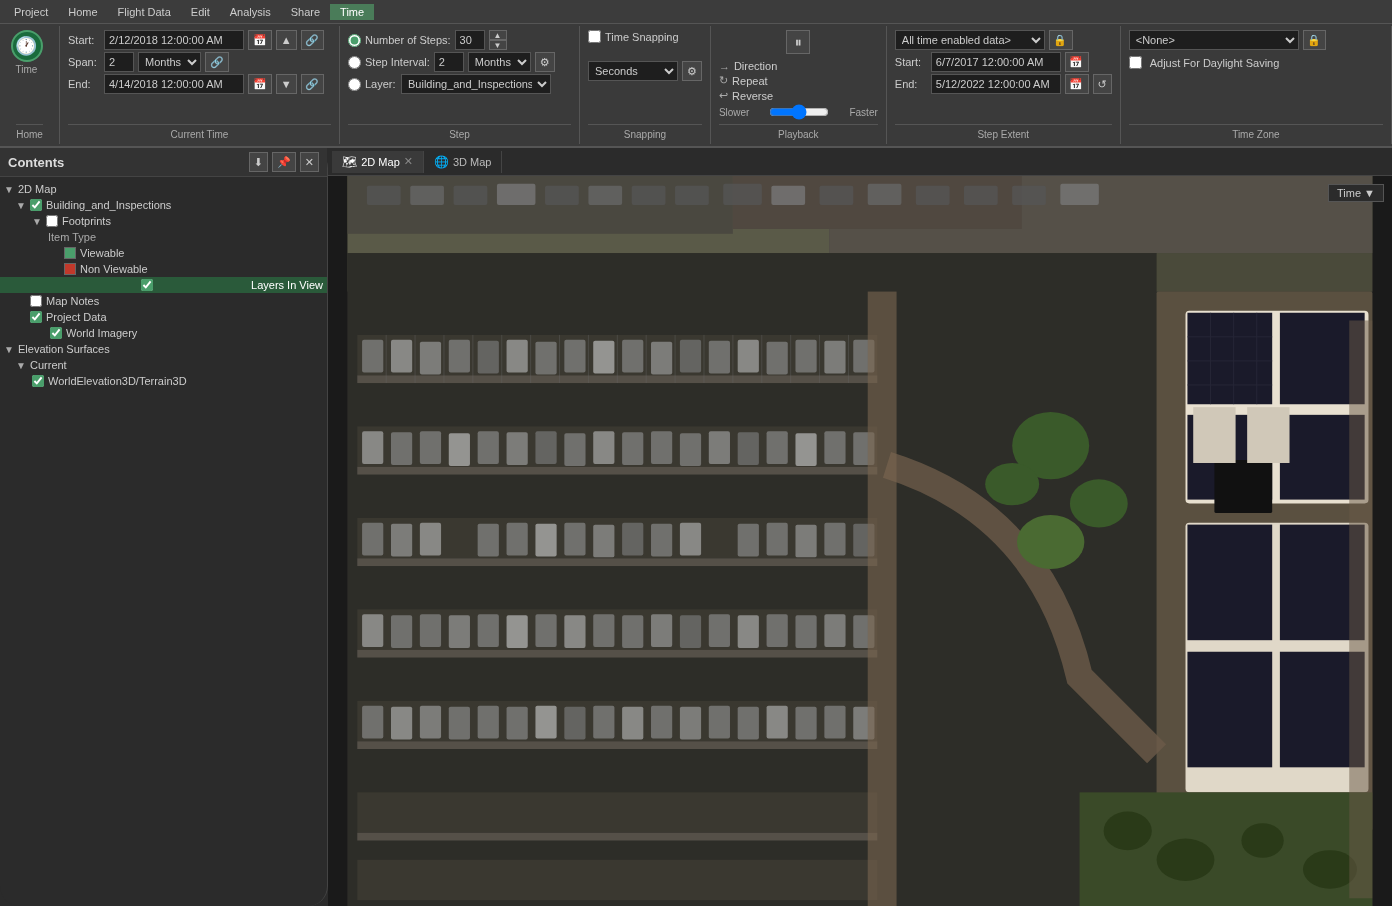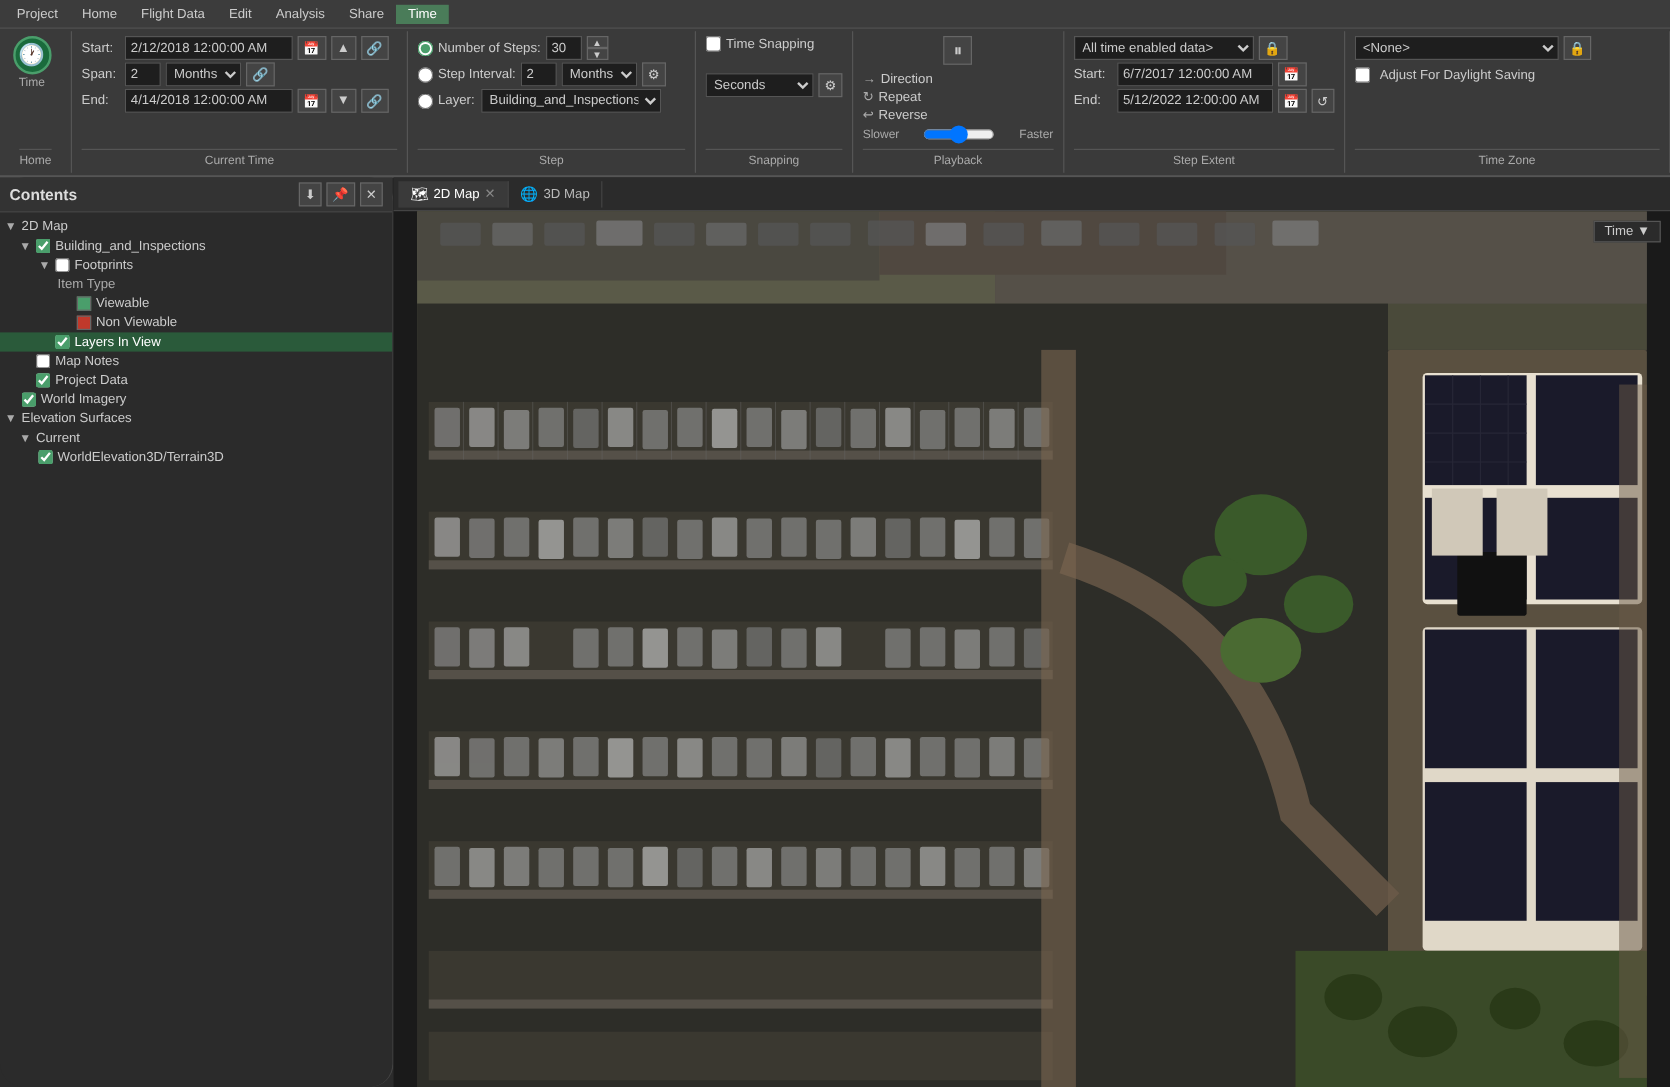--- a/index.html
+++ b/index.html
@@ -75,21 +75,21 @@
       width: 328px; background: #2b2b2b; border-right: 1px solid #444; display: flex; flex-direction: column; flex-shrink: 0; border-radius: 20px;
     }
     .contents-header {
       display: flex; align-items: center; justify-content: space-between; padding: 4px 8px; background: #333; border-bottom: 1px solid #444;
     }
     .contents-title { font-size: 13px; font-weight: bold; color: #ddd; }
     .contents-actions { display: flex; gap: 4px; }
     .contents-body { flex: 1; overflow-y: auto; padding: 4px 0; }
 
     .tree-item { display: flex; align-items: center; padding: 2px 4px; cursor: pointer; }
-    .tree-item.selected { background: #2a5a3a; }
+    .tree-item.selected { background: #2a5a3a; justify-content: space-between; }
     .tree-arrow { font-size: 10px; color: #aaa; cursor: pointer; margin-right: 2px; width: 12px; }
     .tree-checkbox { width: 12px; height: 12px; margin-right: 4px; flex-shrink: 0; }
     .tree-color-box { width: 12px; height: 12px; margin-right: 4px; flex-shrink: 0; border: 1px solid #666; }
     .tree-text { font-size: 11px; color: #ccc; }
 
     
     .map-area {
       flex: 1; display: flex; flex-direction: column; background: #1a1a1a;
     }
     .map-tabs {
@@ -344,21 +344,21 @@
         <input type="checkbox" class="tree-checkbox" style="">
         <span class="tree-text">Map Notes</span>
       </div>
 
       <div class="tree-item" style="padding-left:16px;">
         <span class="tree-arrow" style="visibility:hidden;">▶</span>
         <input type="checkbox" class="tree-checkbox" checked="" style="">
         <span class="tree-text">Project Data</span>
       </div>
 
-      <div class="tree-item" style="">
+      <div class="tree-item" style="margin-left:32px;">
         <span class="tree-arrow" style="visibility:hidden;">▶</span>
         <input type="checkbox" class="tree-checkbox" checked="" style="">
         <span class="tree-text">World Imagery</span>
       </div>
 
       <div class="tree-item">
         <span class="tree-arrow">▼</span>
         <span class="tree-text">Elevation Surfaces</span>
       </div>
 

